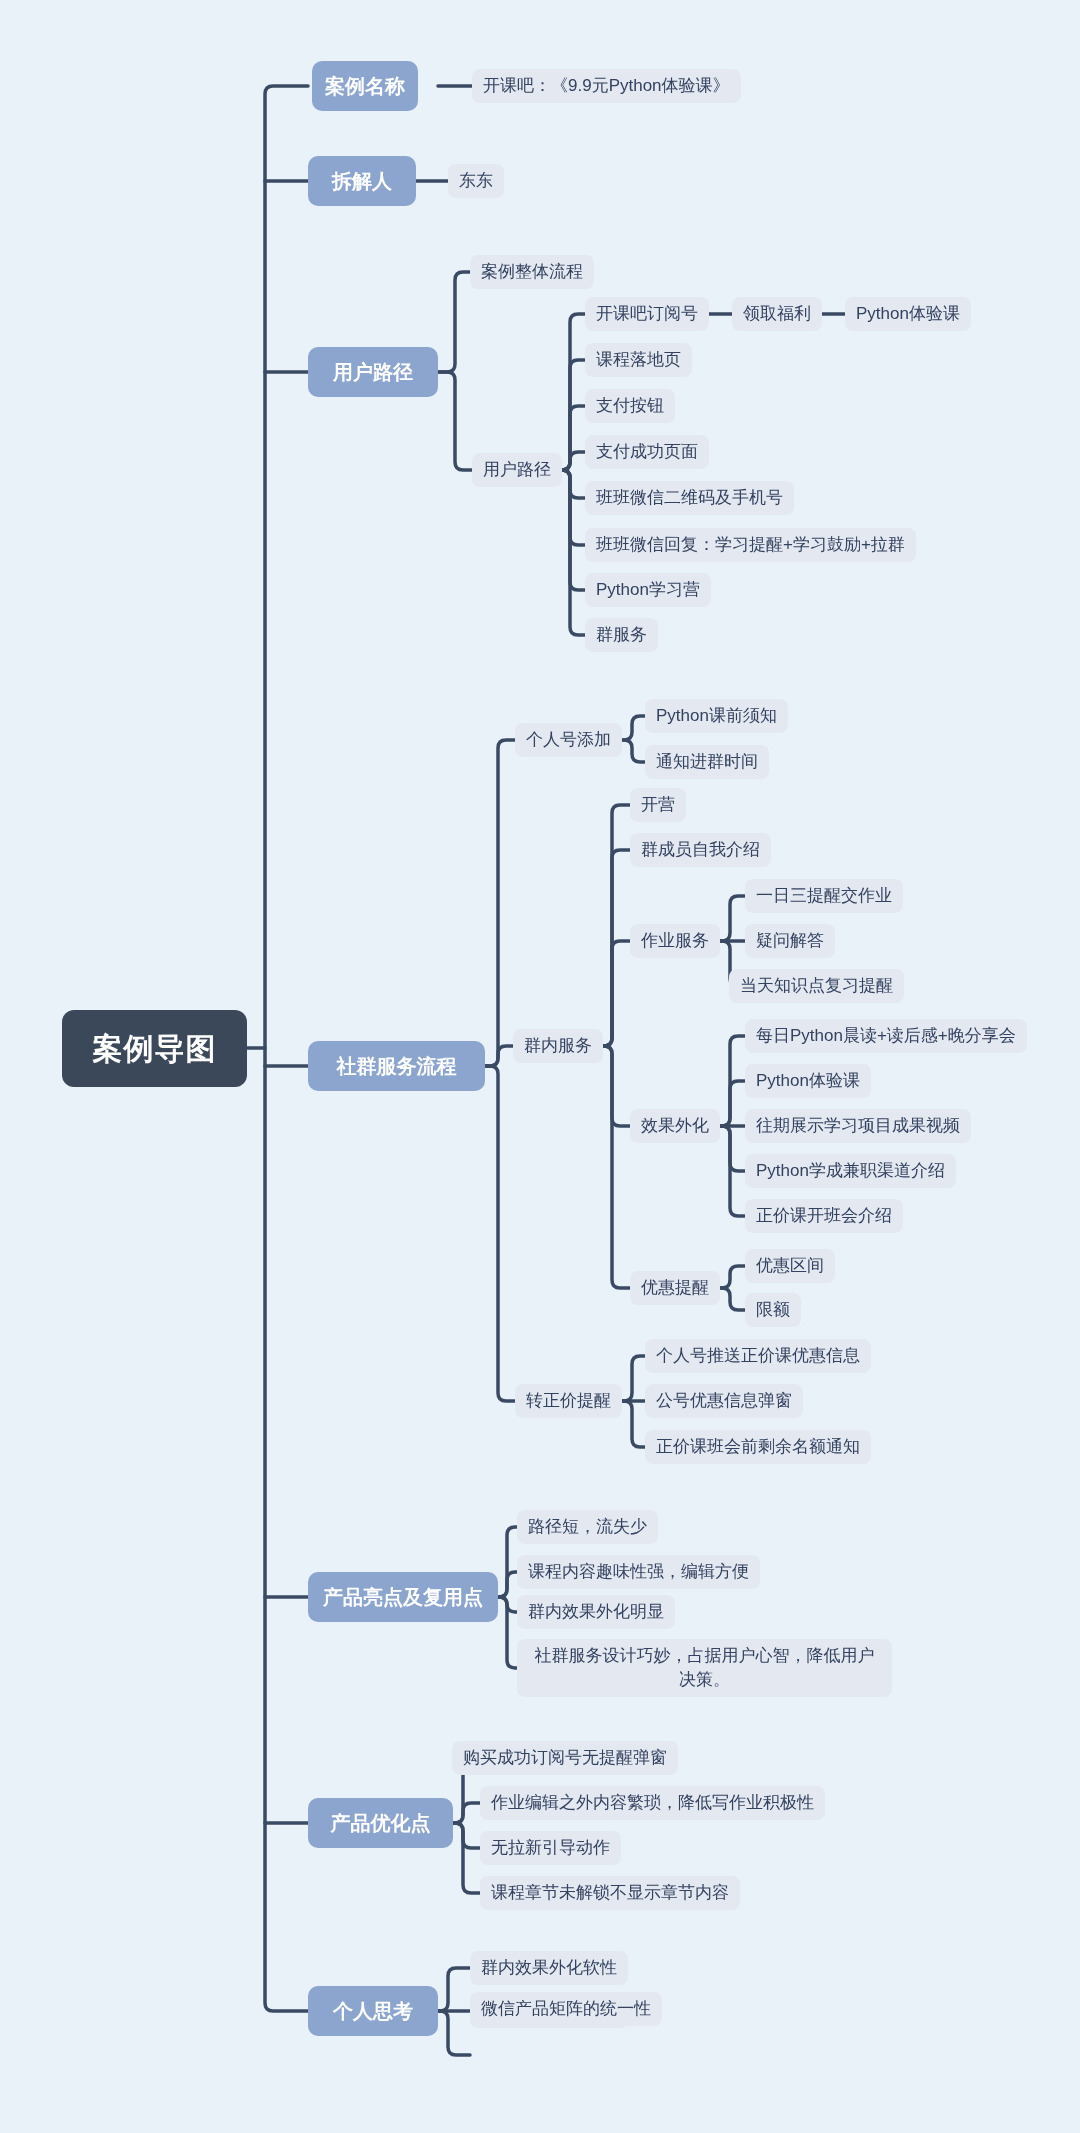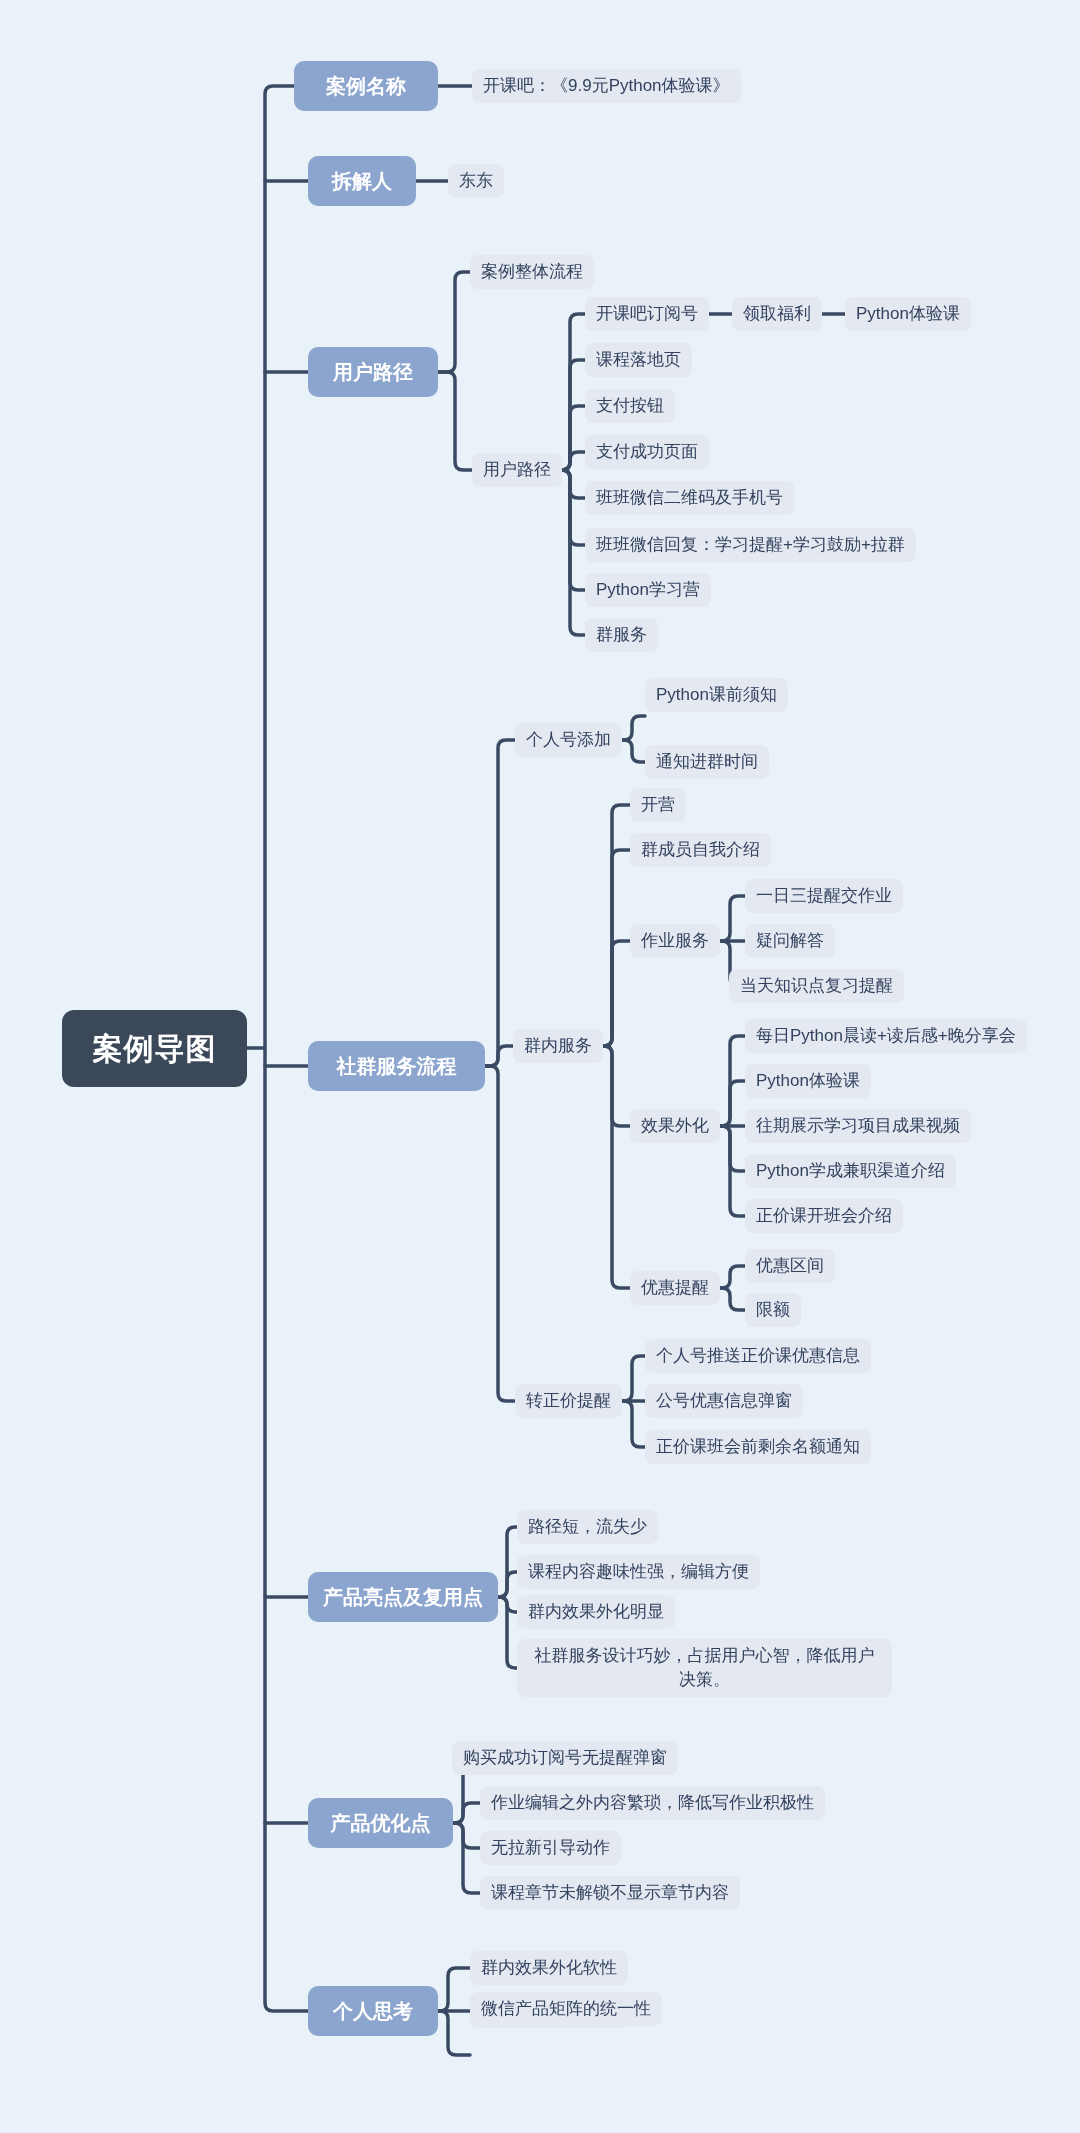--- a/index.html
+++ b/index.html
@@ -105,21 +105,21 @@
     <path d="M 453 1823 H 455 Q 463 1823 463 1831 V 1840 Q 463 1848 471 1848 H 480"></path>
     <path d="M 453 1823 H 455 Q 463 1823 463 1831 V 1885 Q 463 1893 471 1893 H 480"></path>
 
     <path d="M 438 2011 H 440 Q 448 2011 448 2003 V 1976 Q 448 1968 456 1968 H 470"></path>
     <path d="M 438 2011 H 470"></path>
     <path d="M 438 2011 H 440 Q 448 2011 448 2019 V 2047 Q 448 2055 456 2055 H 470"></path>
   </svg>
 
   <div class="node root" style="left:62px;top:1010px">案例导图</div>
 
-  <div class="node branch" style="left:294px;top:61px;width:144px">案例名称</div>
+  <div class="node branch" style="left:312px;top:61px;width:106px">案例名称</div>
   <div class="node branch" style="left:308px;top:156px;width:108px">拆解人</div>
   <div class="node branch" style="left:308px;top:347px;width:130px">用户路径</div>
   <div class="node branch" style="left:308px;top:1041px;width:177px">社群服务流程</div>
   <div class="node branch" style="left:308px;top:1572px;width:190px">产品亮点及复用点</div>
   <div class="node branch" style="left:308px;top:1798px;width:145px">产品优化点</div>
   <div class="node branch" style="left:308px;top:1986px;width:130px">个人思考</div>
 
   <div class="node leaf" style="left:472px;top:69px">开课吧：《9.9元Python体验课》</div>
   <div class="node leaf" style="left:448px;top:164px">东东</div>
 
@@ -130,21 +130,21 @@
   <div class="node leaf" style="left:845px;top:297px">Python体验课</div>
   <div class="node leaf" style="left:585px;top:343px">课程落地页</div>
   <div class="node leaf" style="left:585px;top:389px">支付按钮</div>
   <div class="node leaf" style="left:585px;top:435px">支付成功页面</div>
   <div class="node leaf" style="left:585px;top:481px">班班微信二维码及手机号</div>
   <div class="node leaf" style="left:585px;top:528px">班班微信回复：学习提醒+学习鼓励+拉群</div>
   <div class="node leaf" style="left:585px;top:573px">Python学习营</div>
   <div class="node leaf" style="left:585px;top:618px">群服务</div>
 
   <div class="node leaf" style="left:515px;top:723px;width:107px">个人号添加</div>
-  <div class="node leaf" style="left:645px;top:678px">Python课前须知</div>
+  <div class="node leaf" style="left:645px;top:699px">Python课前须知</div>
   <div class="node leaf" style="left:645px;top:745px">通知进群时间</div>
 
   <div class="node leaf" style="left:513px;top:1029px;width:90px">群内服务</div>
   <div class="node leaf" style="left:630px;top:788px">开营</div>
   <div class="node leaf" style="left:630px;top:833px">群成员自我介绍</div>
 
   <div class="node leaf" style="left:630px;top:924px;width:90px">作业服务</div>
   <div class="node leaf" style="left:745px;top:879px">一日三提醒交作业</div>
   <div class="node leaf" style="left:745px;top:924px">疑问解答</div>
   <div class="node leaf" style="left:729px;top:969px">当天知识点复习提醒</div>

